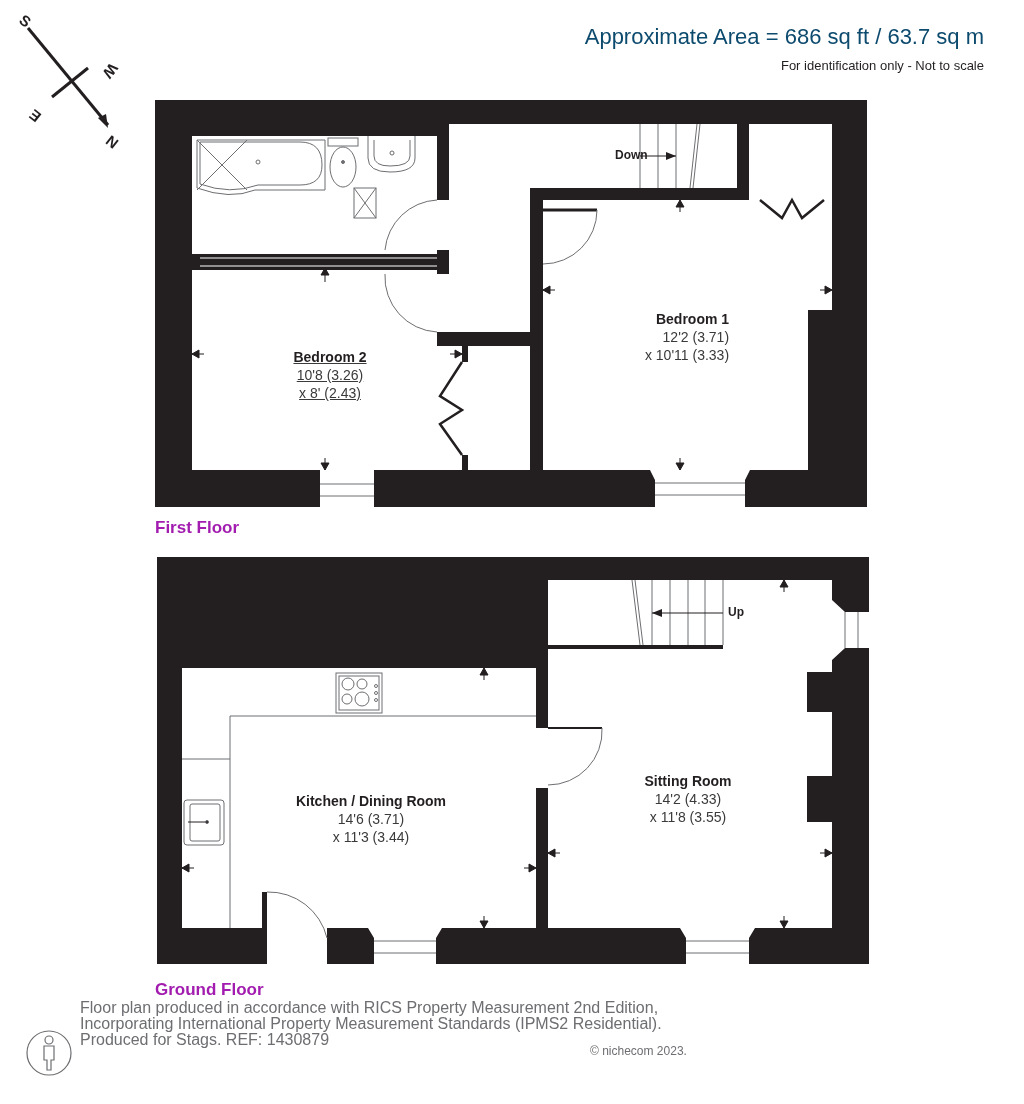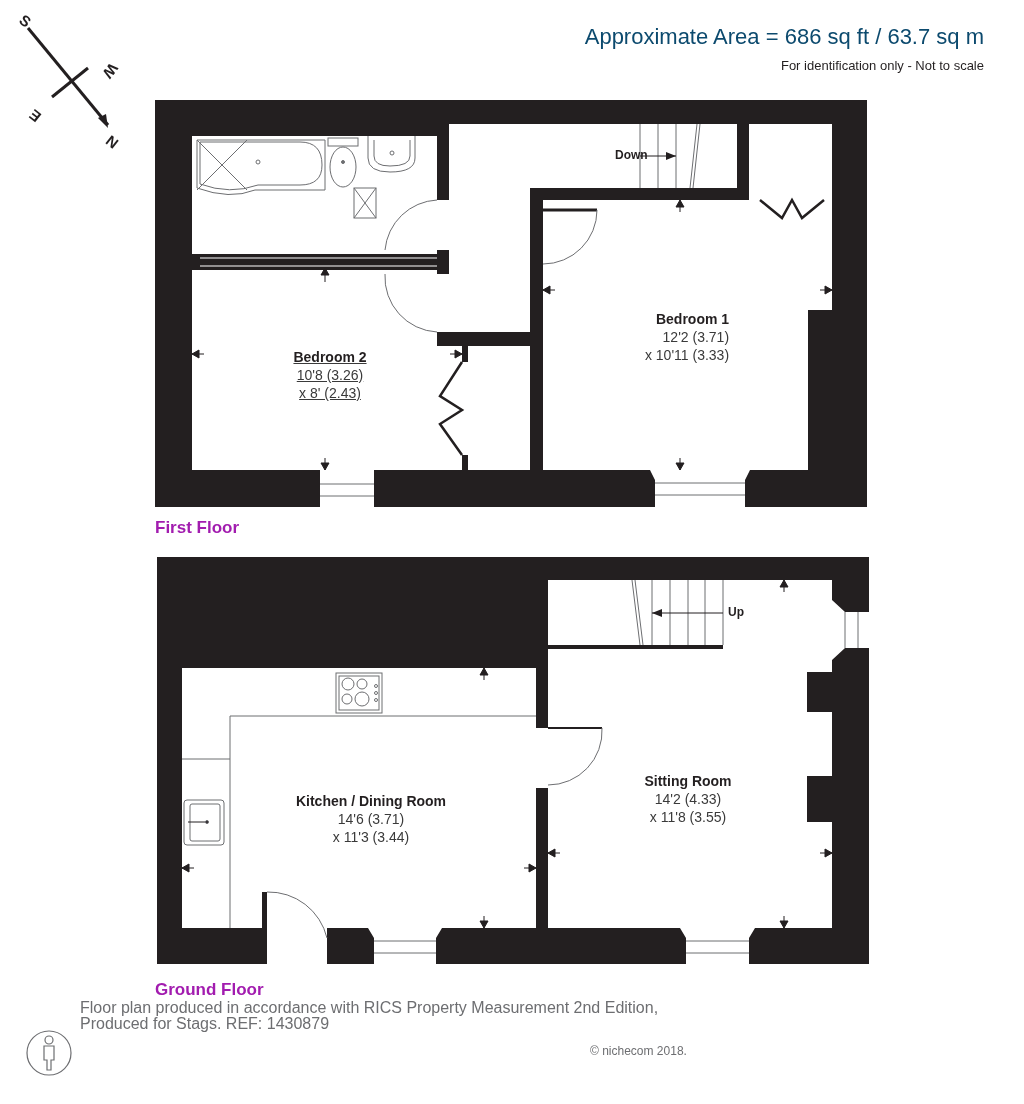--- a/index.html
+++ b/index.html
@@ -262,15 +262,16 @@
 </div>
 <div class="abs room-label" style="left:688px; top:772px;">
   <div class="name">Sitting Room</div>
   <div>14'2 (4.33)</div>
   <div>x 11'8 (3.55)</div>
 </div>
 <div class="abs floor-label" style="left:155px; top:980px;">Ground Floor</div>
 
 <div class="abs footer">
   <div>Floor plan produced in accordance with RICS Property Measurement 2nd Edition,</div>
+  <div>Incorporating International Property Measurement Standards (IPMS2 Residential).</div>
   <div>Produced for Stags.   REF: 1430879</div>
 </div>
-<div class="abs footer-copy">© nichecom 2018.</div>
+<div class="abs footer-copy">© nichecom 2023.</div>
 
 </body></html>

